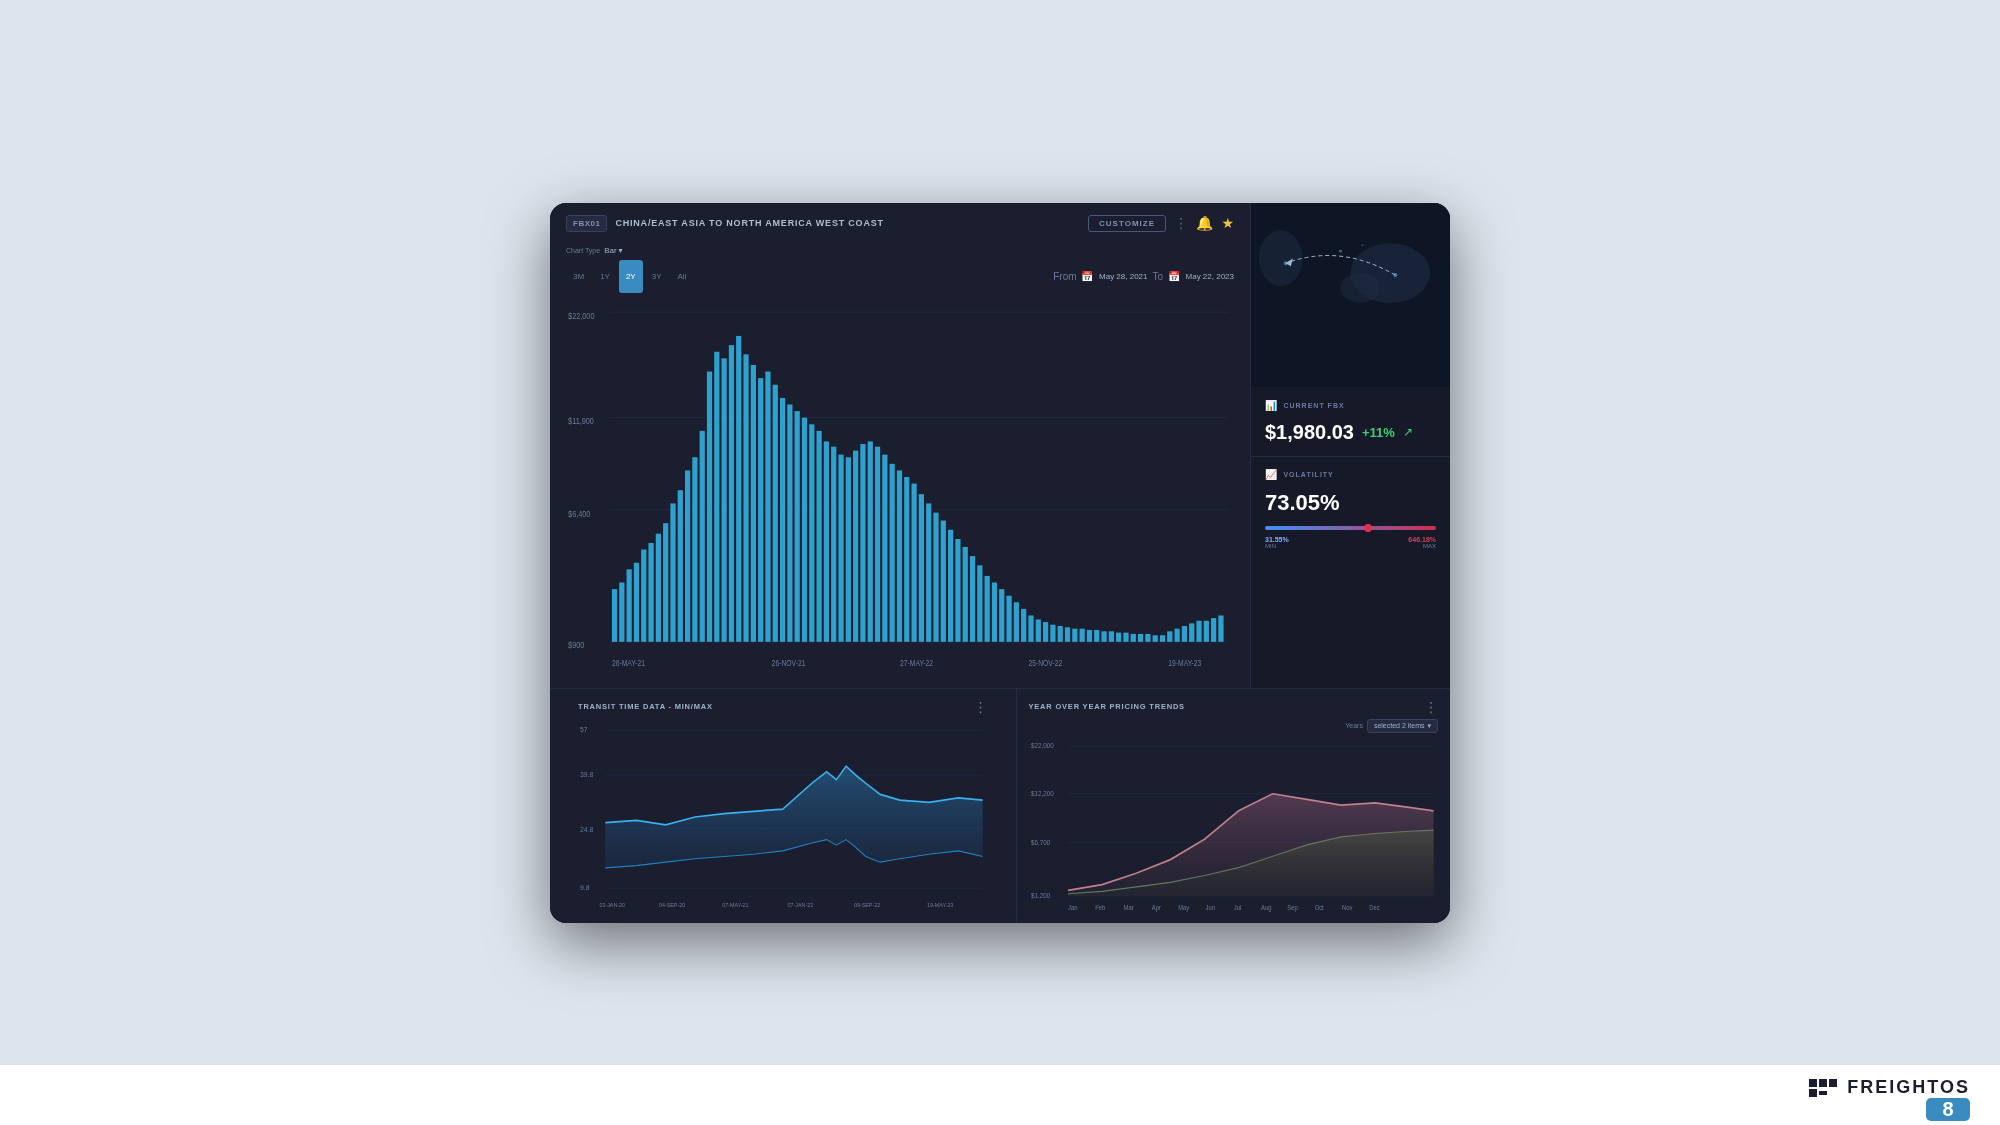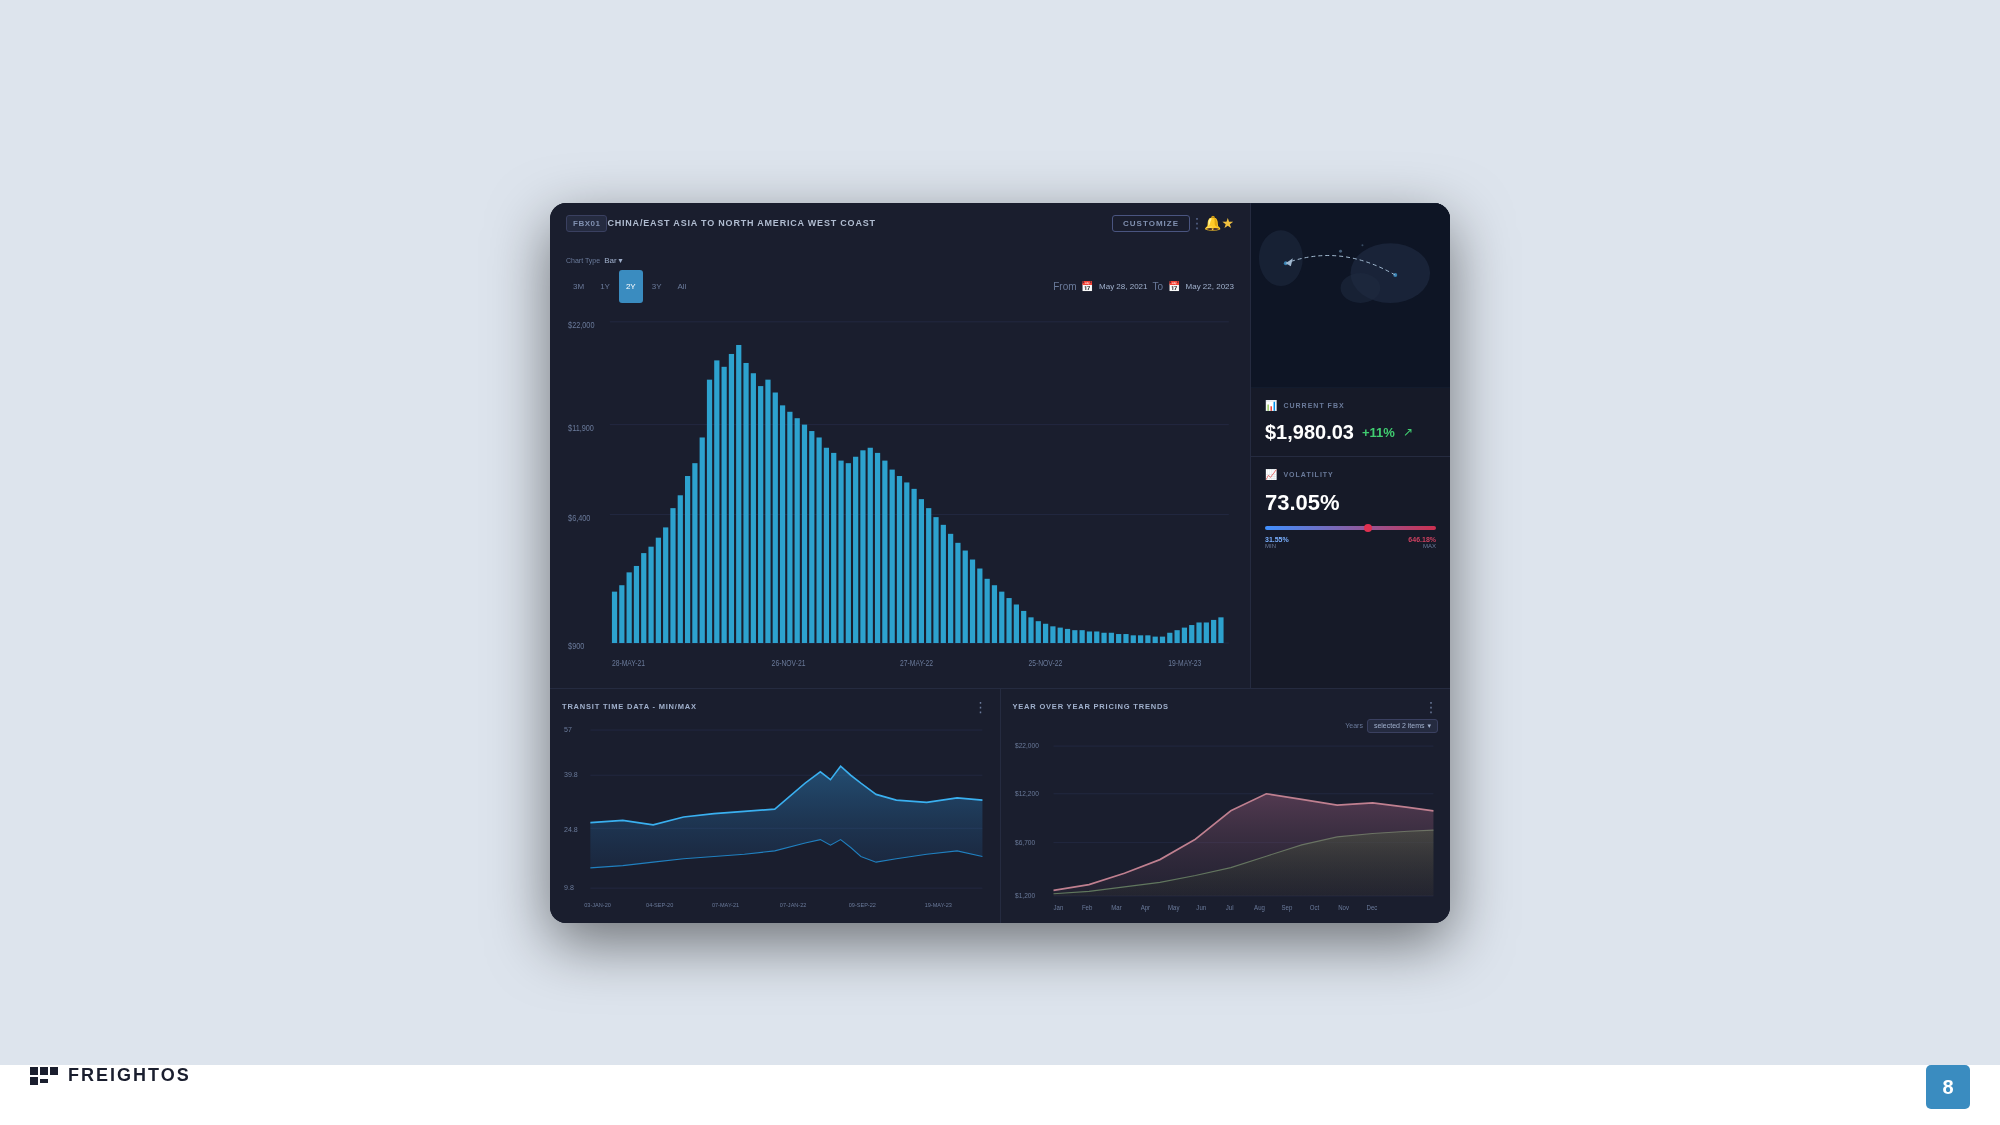--- a/index.html
+++ b/index.html
@@ -24,21 +24,21 @@
 <body>
 
 <div style="position:relative; width:2000px; height:1125px; background:#dde4ed; display:flex; align-items:center; justify-content:center;">
 
   <div style="width:900px; height:720px; background:#1a1e2e; border-radius:16px; overflow:hidden; position:relative; display:flex; flex-direction:column; box-shadow: 0 20px 60px rgba(0,0,0,0.5);">
 
     <div style="display:flex; flex:1; min-height:0;">
 
       <div style="flex:1; display:flex; flex-direction:column; padding:12px 16px 0 16px; background:#1a1e2e;">
 
-        <div style="display:flex; align-items:center; margin-bottom:24px;">
+        <div style="display:flex; align-items:center; gap:8px; margin-bottom:14px;">
           <div style="background:#252b40; color:#8090b0; font-size:8px; font-weight:bold; padding:3px 6px; border-radius:3px; border:1px solid #3a4060; letter-spacing:0.5px;">FBX01</div>
           <div style="color:#b0bcd0; font-size:9px; font-weight:bold; letter-spacing:0.8px; flex:1;">CHINA/EAST ASIA TO NORTH AMERICA WEST COAST</div>
           <button style="background:transparent; border:1px solid #4a5580; color:#8090b0; font-size:8px; font-weight:bold; padding:3px 10px; border-radius:3px; letter-spacing:1px; cursor:pointer;">CUSTOMIZE</button>
           <span style="color:#5a6a90; font-size:14px; cursor:pointer;">⋮</span>
           <span style="color:#5a6a90; font-size:14px; cursor:pointer;">🔔</span>
           <span style="color:#f0c040; font-size:14px; cursor:pointer;">★</span>
         </div>
 
         <div style="display:flex; align-items:center; margin-bottom:5px;">
           <span style="color:#6a7a9a; font-size:7px; margin-right:4px;">Chart Type</span>
@@ -233,21 +233,21 @@
             </div>
           </div>
         </div>
 
       </div>
 
     </div>
 
     <div style="display:flex; height:235px; border-top:1px solid #252b40;">
 
-      <div style="flex:1; padding:10px 12px; border-right:1px solid #252b40; display:flex; flex-direction:column; background:#1a1e2e;text-align:center;">
+      <div style="flex:1; padding:10px 28px; border-right:1px solid #252b40; display:flex; flex-direction:column; background:#1a1e2e;text-align:center;">
         <div style="display:flex; align-items:center; justify-content:space-between; margin-bottom:6px;">
           <span style="color:#a0b0cc; font-size:7.5px; font-weight:bold; letter-spacing:0.8px;">TRANSIT TIME DATA - MIN/MAX</span>
           <span style="color:#6a7a9a; font-size:14px; cursor:pointer;">⋮</span>
         </div>
 
         <div style="flex:1; min-height:0; position:relative;">
           <svg viewBox="0 0 420 170" preserveAspectRatio="none" style="width:100%; height:100%;">
 
             <text x="2" y="10" style="font-size:7px; fill:#6a7a9a; font-family:Arial;">57</text>
             <text x="2" y="50" style="font-size:7px; fill:#6a7a9a; font-family:Arial;">39.8</text>
@@ -344,21 +344,21 @@
             <text x="321" y="152" style="font-size:6px; fill:#6a7a9a; font-family:Arial;">Nov</text>
             <text x="349" y="152" style="font-size:6px; fill:#6a7a9a; font-family:Arial;">Dec</text>
           </svg>
         </div>
       </div>
 
     </div>
 
   </div>
 
-  <div style="position:absolute; bottom:0; left:0; width:100%; display:flex; align-items:flex-start; justify-content:space-between; padding:0 30px; background:white; height:60px;">
+  <div style="position:absolute; bottom:0; left:0; width:100%; display:flex; align-items:flex-end; justify-content:space-between; padding:12px 30px; background:white; height:60px;flex-direction:column;">
 
     <div style="display:flex; align-items:center; gap:10px;">
 
       <div style="display:grid; grid-template-columns: repeat(3,8px); grid-template-rows: repeat(2,8px); gap:2px;">
         <div style="width:8px; height:8px; background:#1a1e2e;"></div>
         <div style="width:8px; height:8px; background:#1a1e2e;"></div>
         <div style="width:8px; height:8px; background:#1a1e2e;"></div>
         <div style="width:8px; height:8px; background:#1a1e2e;"></div>
         <div style="width:8px; height:4px; background:#1a1e2e; margin-top:2px;"></div>
         <div></div>

